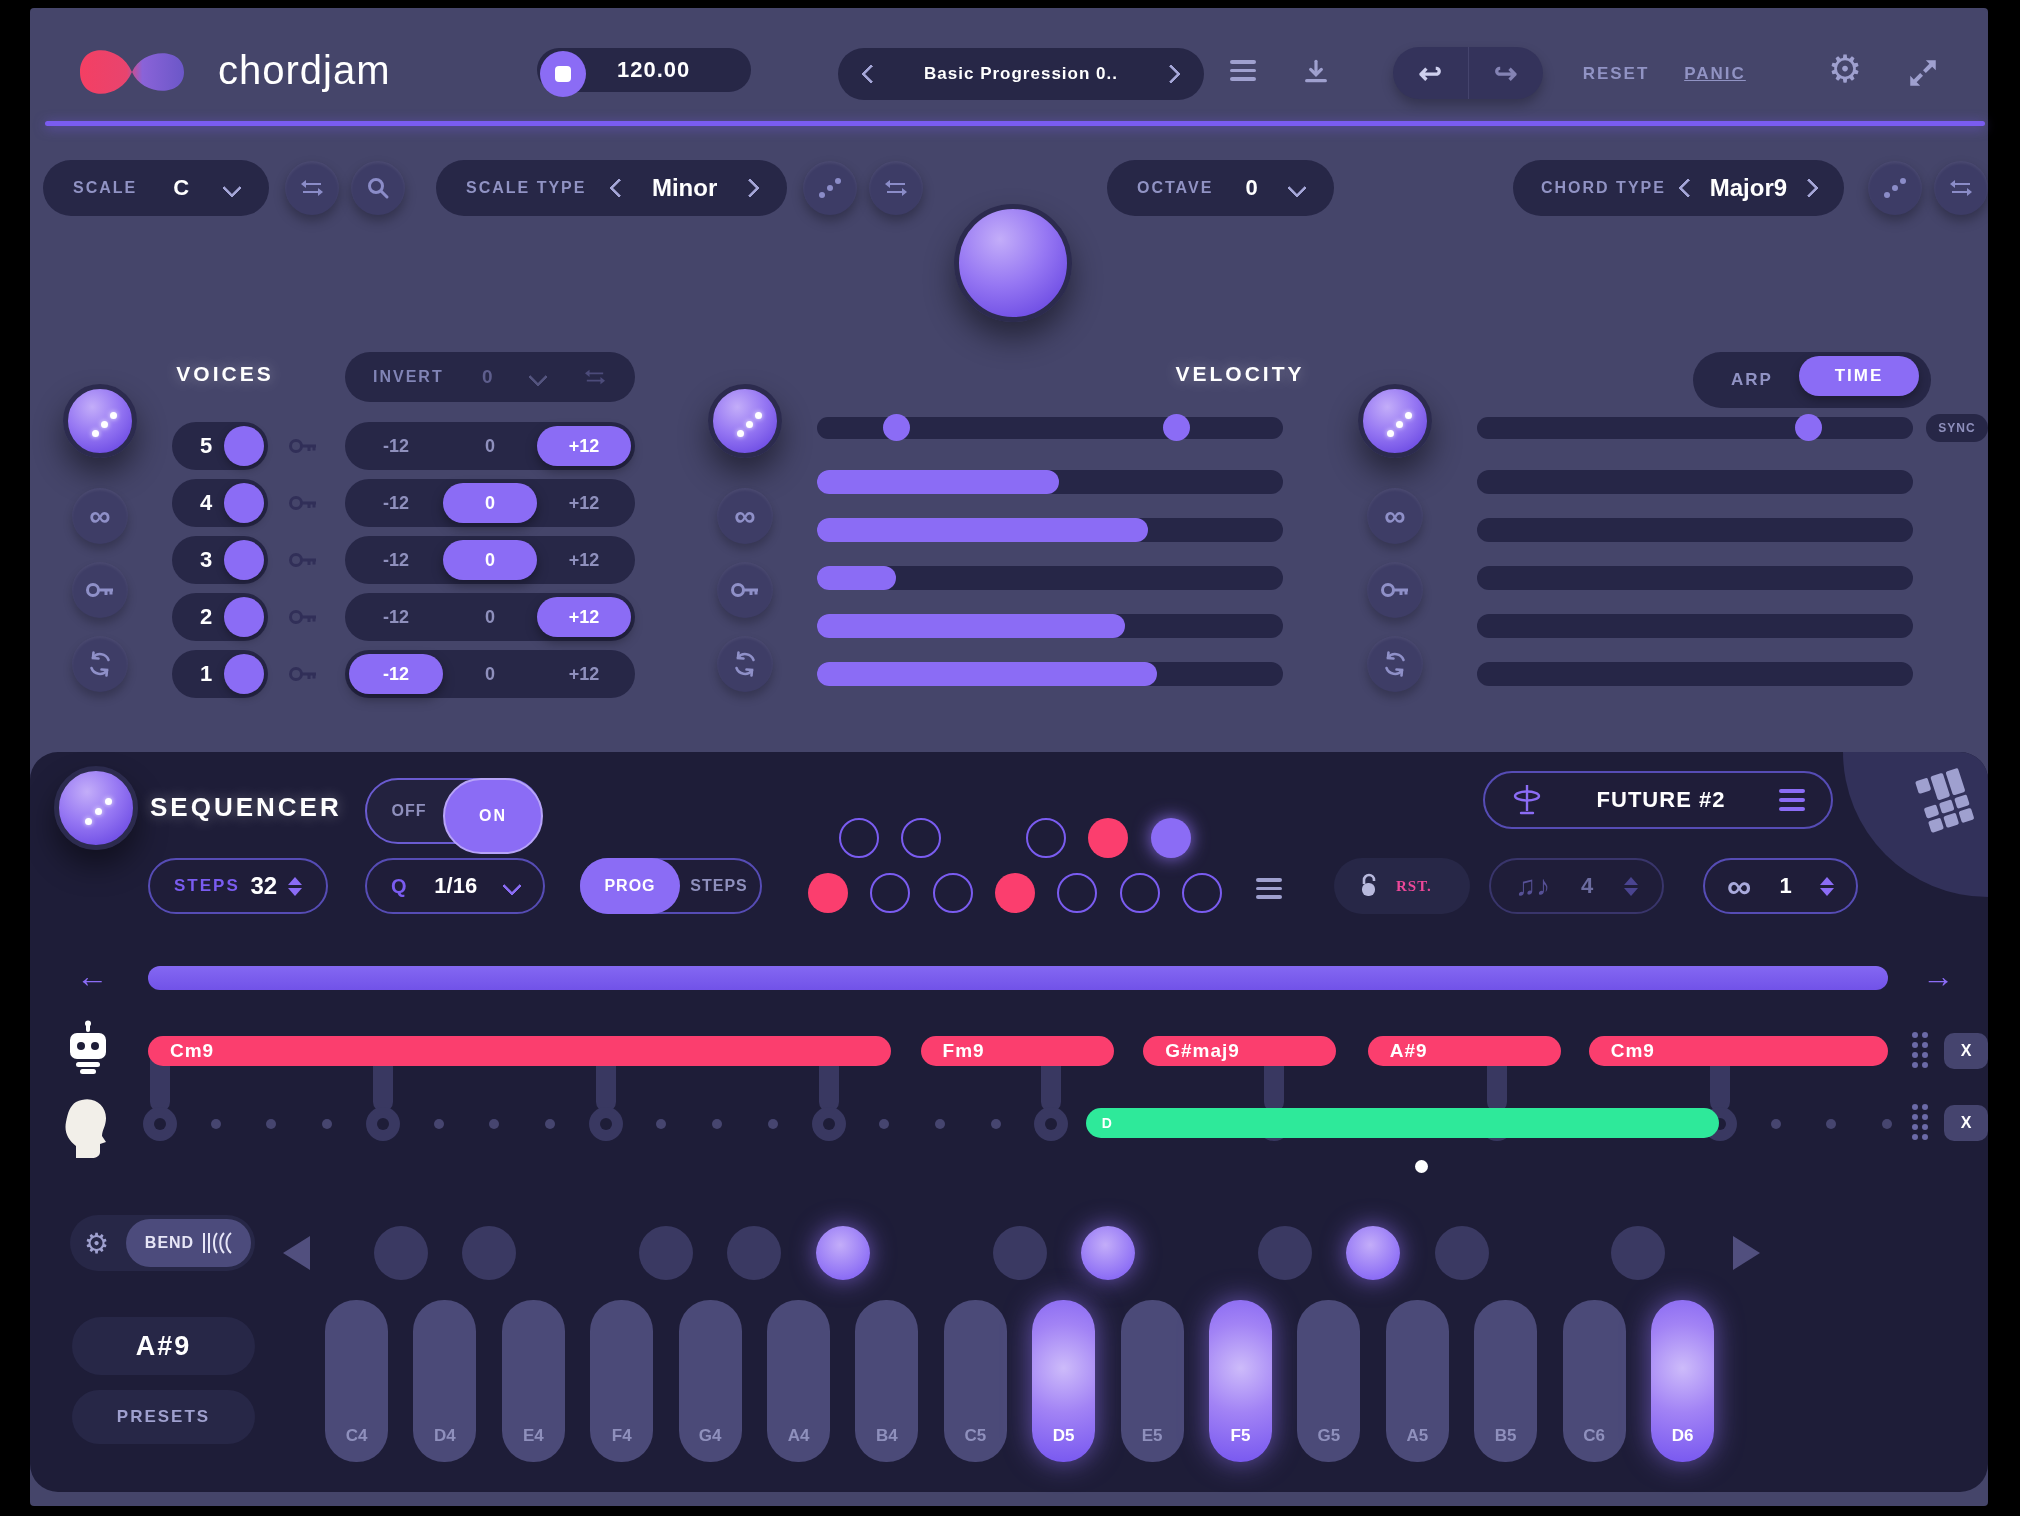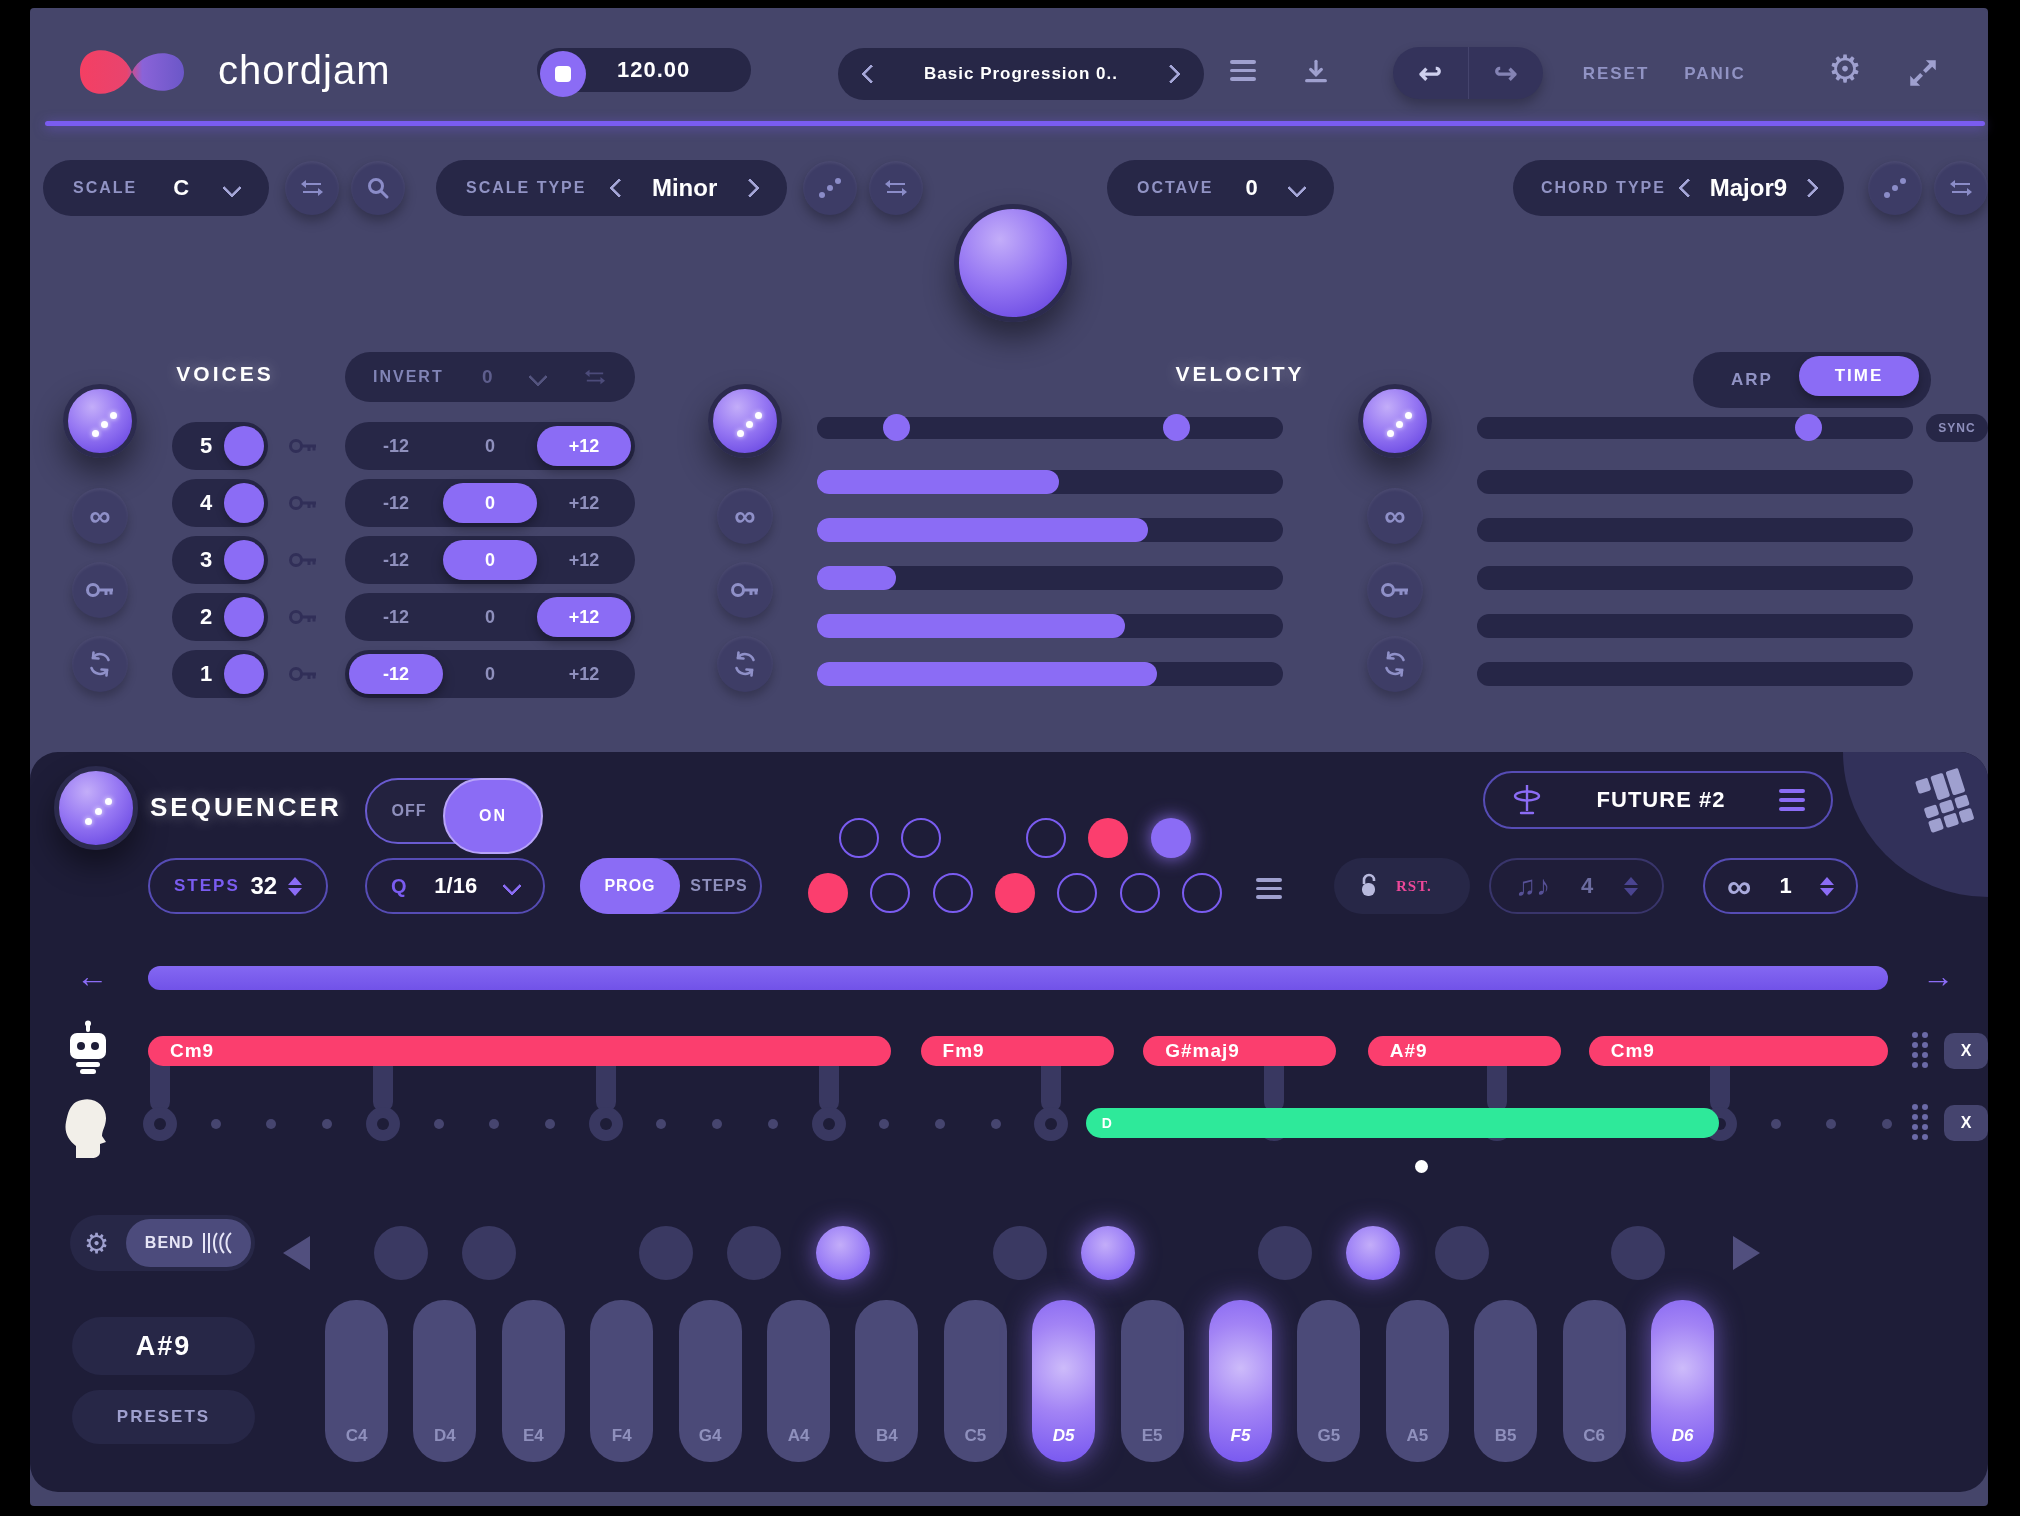--- a/index.html
+++ b/index.html
@@ -55,21 +55,21 @@
   .conndot::after{content:"";position:absolute;left:11px;top:11px;width:12px;height:12px;border-radius:50%;background:#1e1d38;}
   .ldot{position:absolute;width:10px;height:10px;border-radius:50%;background:#46456f;top:1119px;}
   .grip{position:absolute;display:grid;grid-template-columns:6px 6px;grid-gap:4px;}
   .grip i{width:6px;height:6px;border-radius:50%;background:#6b6aa8;}
   .xbtn{position:absolute;width:44px;height:36px;border-radius:10px;background:#45446e;color:#fff;font-weight:bold;font-size:16px;display:flex;align-items:center;justify-content:center;}
   .bcirc{position:absolute;width:54px;height:54px;border-radius:50%;background:#3a3962;top:1226px;}
   .bcirc.lit{background:radial-gradient(circle at 45% 35%,#c3adf9 0%,#8b6cf5 75%);box-shadow:0 0 24px rgba(150,115,250,.65);}
   .key{position:absolute;top:1300px;width:63px;height:162px;border-radius:31px;background:#4b4a78;}
   .key.active{background:radial-gradient(circle at 50% 42%,#cdbbfa 0%,#a283f5 45%,#7a5af0 95%);box-shadow:0 0 28px rgba(150,118,250,.6);}
   .klabel{position:absolute;bottom:16px;width:100%;text-align:center;color:#8f90bd;font-weight:bold;font-size:17px;}
-  .key.active .klabel{color:#fff;font-style:italic;}
+  .key.active .klabel{color:#fff;}
   .tri{width:0;height:0;position:absolute;}
   .toggleseg{position:absolute;border-radius:999px;background:#8b6cf5;display:flex;align-items:center;justify-content:center;color:#fff;font-weight:bold;letter-spacing:2px;}
 </style>
 </head>
 <body>
 
 <div class="window"></div>
 
 <div class="abs" style="left:30px;top:8px;width:1958px;height:113px;">
   <svg style="position:absolute;left:42px;top:28px;" width="120" height="72" viewBox="0 0 120 72">
@@ -110,21 +110,21 @@
     <path d="M8 10l4 4 4-4"></path>
     <path d="M5 18.5h14"></path>
 </svg>
 
 <div style="position:absolute;left:1393px;top:47px;width:150px;height:52px;border-radius:26px;background:#34335b;display:flex;box-shadow:0 6px 12px rgba(0,0,0,.25);">
   <div style="flex:1;display:flex;align-items:center;justify-content:center;border-right:1px solid #45446d;color:#cfd0ee;font-size:28px;font-weight:bold;">↩</div>
   <div style="flex:1;display:flex;align-items:center;justify-content:center;color:#8483b4;font-size:28px;font-weight:bold;">↪</div>
 </div>
 
 <div class="lbl" style="position:absolute;left:1560px;top:64px;width:112px;text-align:center;font-size:17px;">RESET</div>
-<div class="lbl" style="position:absolute;left:1660px;top:64px;width:110px;text-align:center;font-size:17px;">PANIC</div>
+<div class="lbl" style="position:absolute;left:1660px;top:64px;width:110px;text-align:center;font-size:17px;text-decoration:underline;">PANIC</div>
 
 <div style="position:absolute;left:1828px;top:50px;color:#9fa0cf;font-size:38px;line-height:38px;">⚙</div>
 <svg style="position:absolute;left:1906px;top:56px;" width="34" height="34" viewBox="0 0 24 24" fill="#9fa0cf">
   <path d="M14 3h7v7l-2.5-2.5L14 12l-2-2 4.5-4.5z"></path>
     <path d="M10 21H3v-7l2.5 2.5L10 12l2 2-4.5 4.5z"></path>
 </svg>
 
 <div style="position:absolute;left:45px;top:121px;width:1940px;height:5px;border-radius:3px;background:#7a5cf0;box-shadow:0 2px 12px rgba(122,92,240,.6);"></div>
 
 <div class="pill" style="left:43px;top:160px;width:226px;height:56px;padding:0 30px;justify-content:space-between;">

